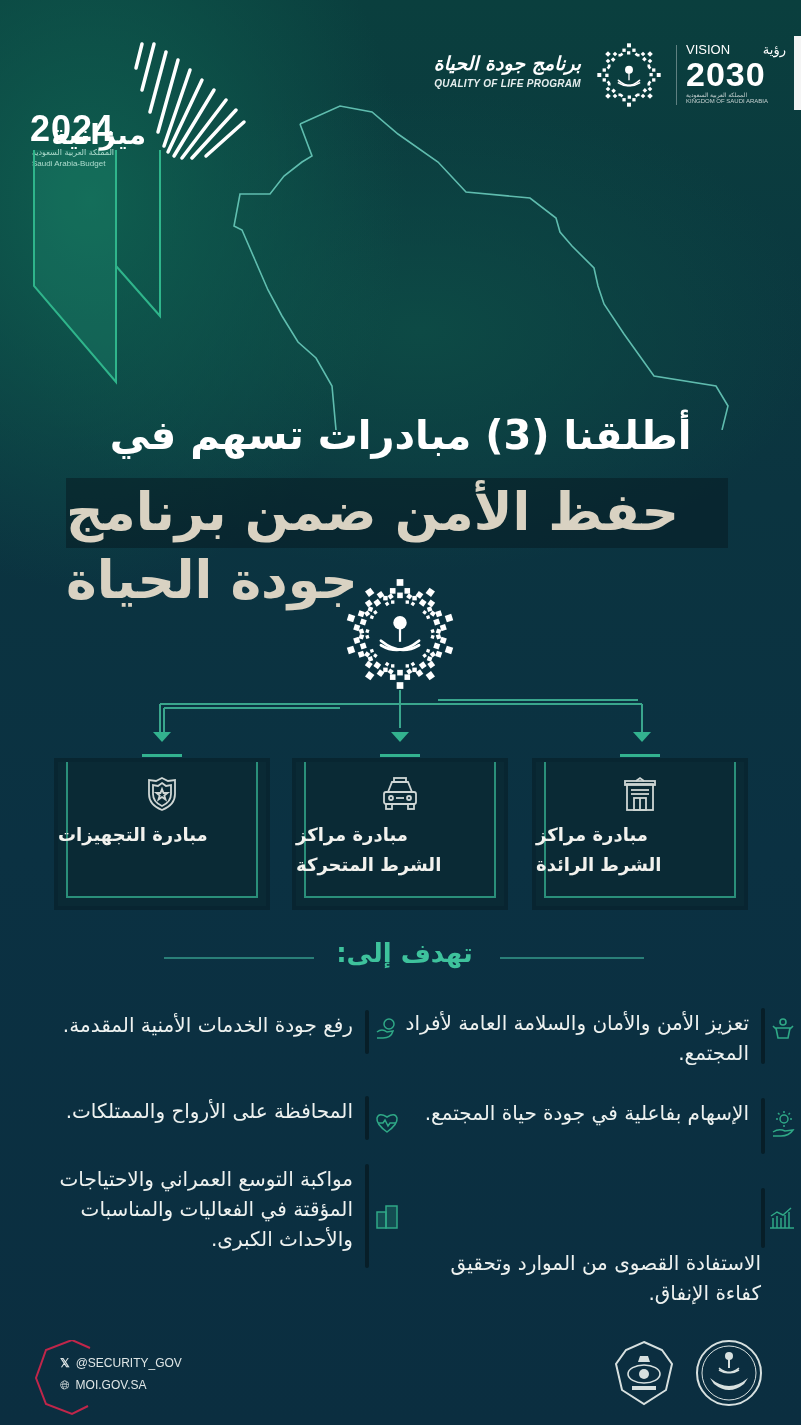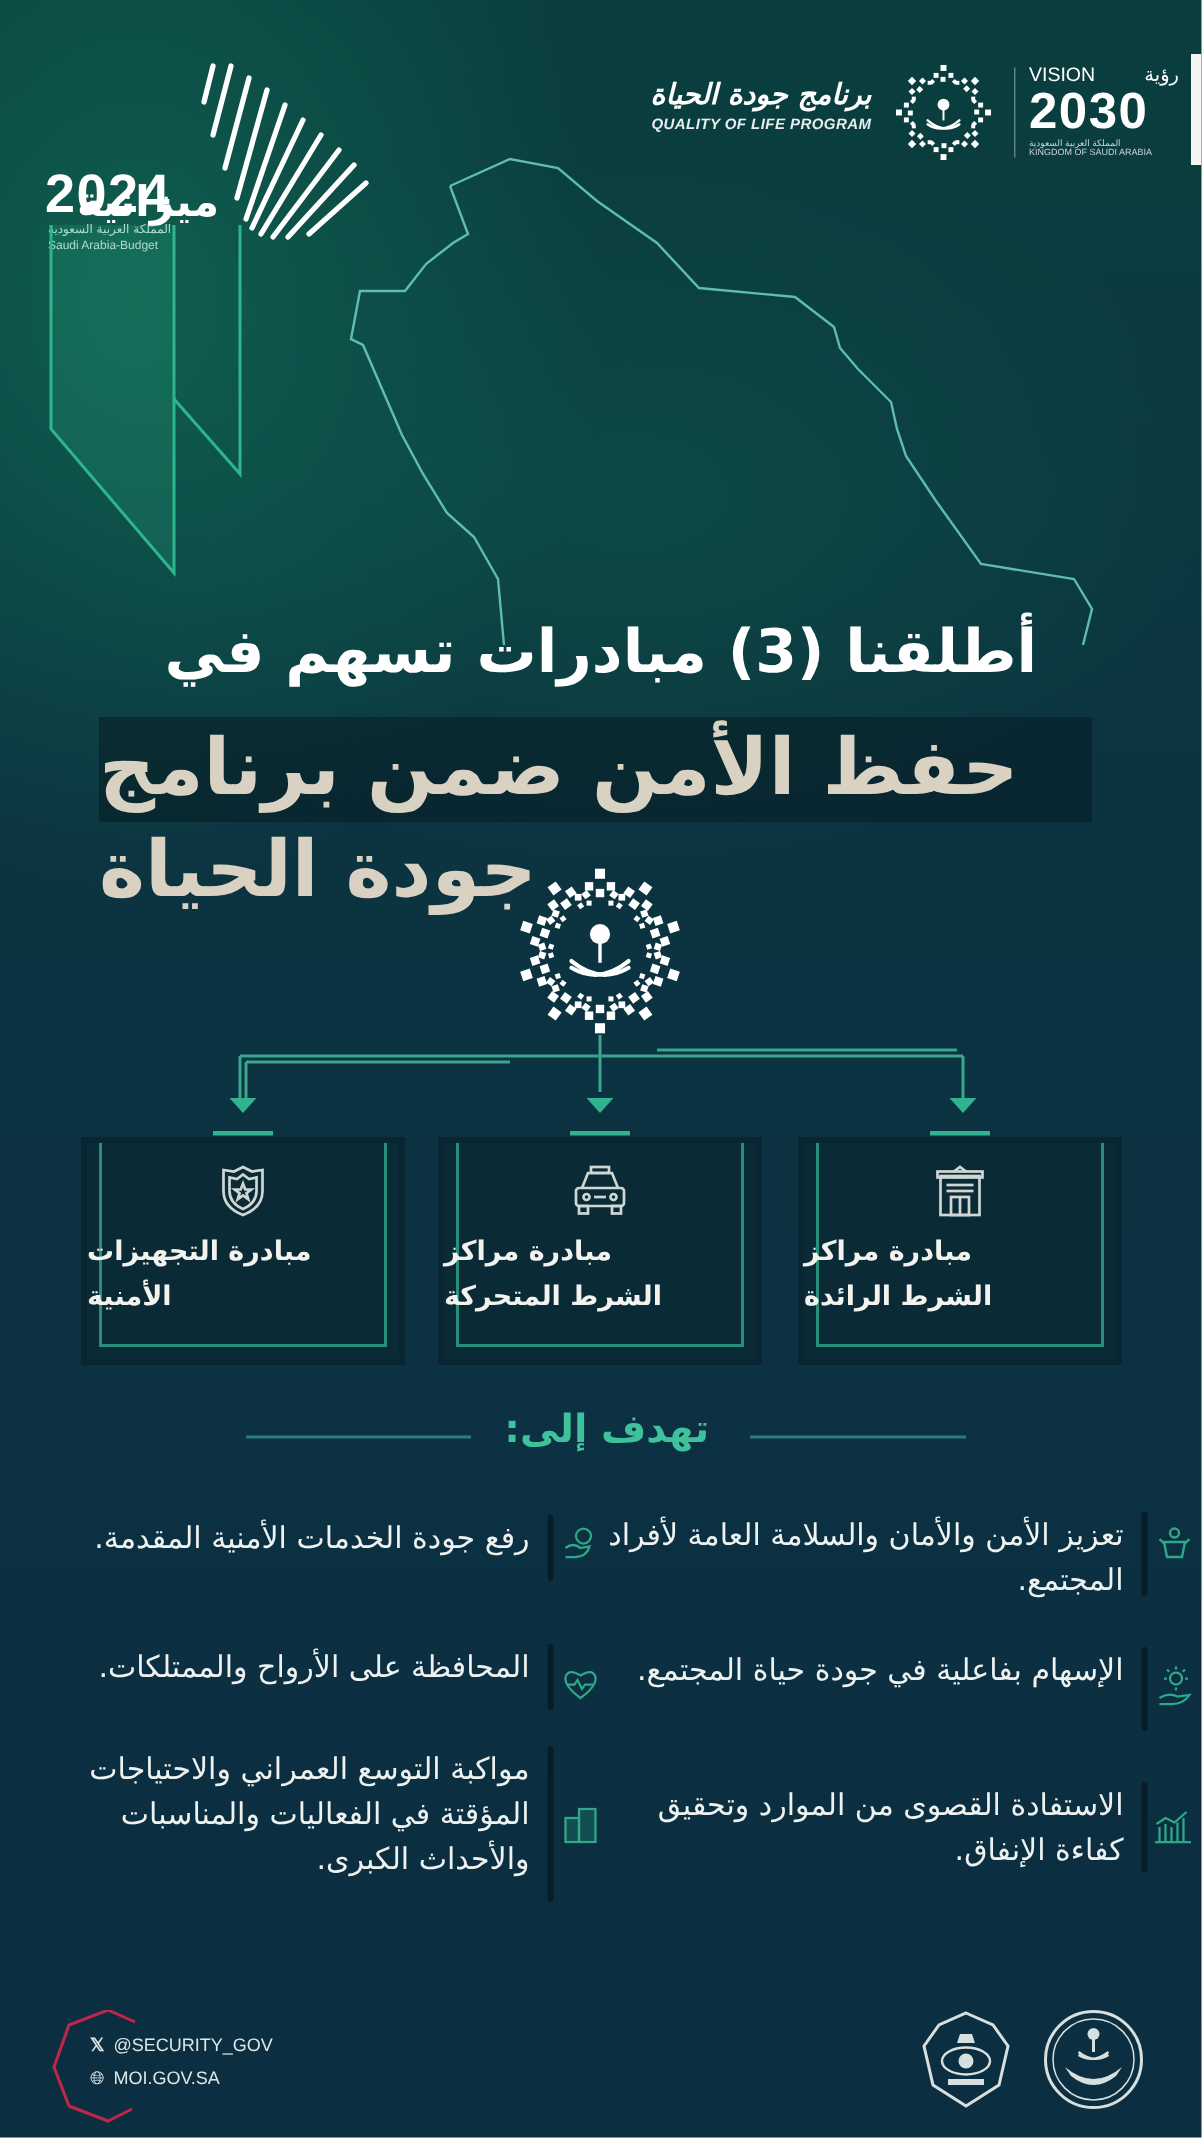--- a/index.html
+++ b/index.html
@@ -252,21 +252,20 @@
   <div class="inner"></div>
   <svg class="init-icon" width="32" height="36" viewBox="0 0 32 36">
     <g stroke="#cfd6d4" stroke-width="1.8" fill="none">
       <path d="M16 2 L22 5 L29 4 L29 18 Q29 29 16 34 Q3 29 3 18 L3 4 L10 5 Z"></path>
       <path d="M16 7 L20 10 L25 9 L25 18 Q25 26 16 30 Q7 26 7 18 L7 9 L12 10 Z"></path>
       <polygon points="16,13 17.5,17 21.5,17 18.3,19.5 19.5,23.5 16,21 12.5,23.5 13.7,19.5 10.5,17 14.5,17"></polygon>
     </g>
   </svg>
   <div class="init-label">
     <div>مبادرة التجهيزات</div>
-    <div>الأمنية</div>
   </div>
 </div>
 
 <div class="abs aims-title-row">
   <div class="aims-line" style="left:160px; width:150px;"></div>
   <div class="aims-line" style="left:496px; width:144px;"></div>
   <div class="aims-title">تهدف إلى:</div>
 </div>
 
 <div class="aim" style="right:36px; top:1008px; width:360px;">
@@ -286,21 +285,21 @@
   <svg class="icon" style="right:-30px; top:12px;" width="24" height="28" viewBox="0 0 24 28">
     <g stroke="#2fa886" stroke-width="1.5" fill="none">
         <circle cx="13" cy="9" r="4"></circle>
         <path d="M13 1 L13 3 M13 15 L13 17 M5 9 L7 9 M19 9 L21 9 M7 3 L8.5 4.5 M19 3 L17.5 4.5"></path>
         <path d="M2 22 Q8 18 14 21 L22 20 Q18 26 10 26 L2 26"></path>
       </g>
   </svg>
   <div class="text" style="padding-right:4px;">الإسهام بفاعلية في جودة حياة المجتمع.</div>
 </div>
 
-<div class="aim" style="right:36px; top:1188px; width:360px;">
+<div class="aim" style="right:36px; top:1188px; width:360px;flex-direction:column;">
   <div class="bar" style="height:60px;"></div>
   <svg class="icon" style="right:-30px; top:18px;" width="26" height="24" viewBox="0 0 26 24">
     <g stroke="#2fa886" stroke-width="1.5" fill="none">
         <path d="M2 10 L8 6 L14 9 L22 2"></path>
         <line x1="4" y1="12" x2="4" y2="22"></line>
         <line x1="8" y1="10" x2="8" y2="22"></line>
         <line x1="12" y1="12" x2="12" y2="22"></line>
         <line x1="16" y1="9" x2="16" y2="22"></line>
         <line x1="20" y1="6" x2="20" y2="22"></line>
         <line x1="1" y1="22" x2="25" y2="22"></line>

